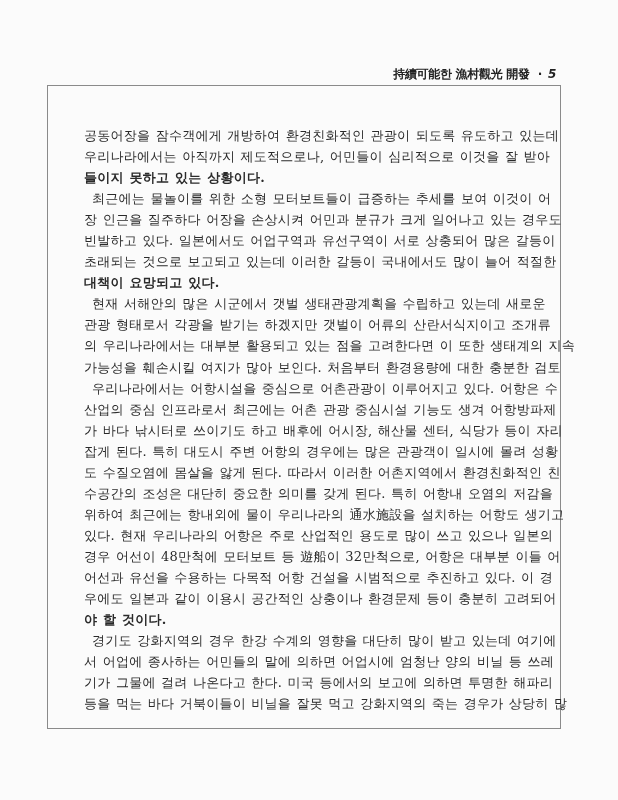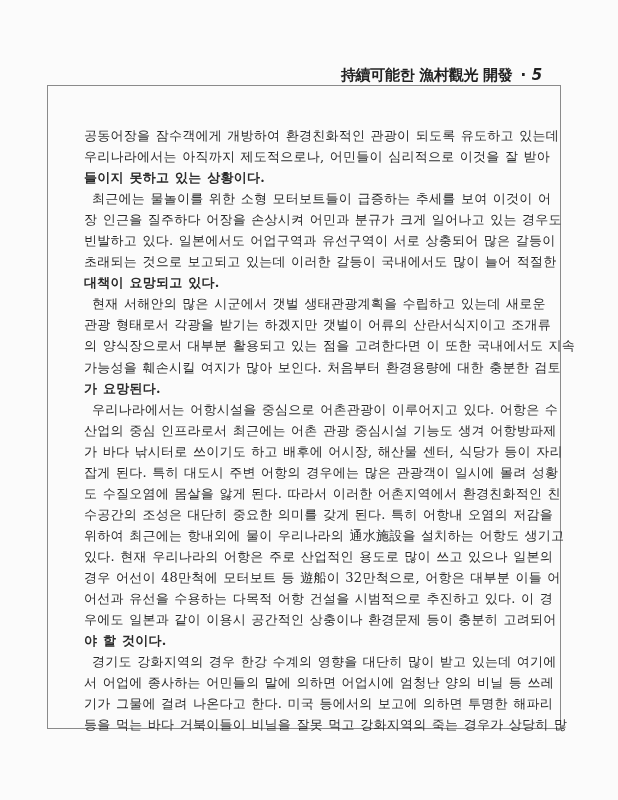--- a/index.html
+++ b/index.html
@@ -1,22 +1,22 @@
 <!DOCTYPE html>
 <html><head>
 <meta charset="utf-8">
 <style>
   html, body { margin: 0; padding: 0; }
   body {
     width: 618px; height: 800px; background: #fbfbfb; position: relative; overflow: hidden;
     font-family: "DejaVu Serif", "Liberation Serif", serif; color: #2a2a2a;
   }
   .header {
-    position: absolute; top: 66px; right: 76px;
-    font-family: "DejaVu Sans", sans-serif; font-size: 15px; font-weight: bold; color: #222;
+    position: absolute; top: 66px; right: 62px;
+    font-family: "DejaVu Sans", sans-serif; font-size: 12px; font-weight: bold; color: #222;
     letter-spacing: -0.3px; white-space: nowrap;
   }
   .header .sep { margin: 0 6px 0 8px; font-weight: bold; }
   .header .page { font-style: italic; font-weight: bold; }
   .frame {
     position: absolute; left: 47px; top: 85px; width: 514px; height: 644px;
     border: 1.5px solid #8a8a8a; box-sizing: border-box;
   }
   .body-text {
     position: absolute; left: 84px; top: 125px; width: 420px;
@@ -45,23 +45,22 @@
     <div>
       <span class="line indent">최근에는 물놀이를 위한 소형 모터보트들이 급증하는 추세를 보여 이것이 어</span>
       <span class="line">장 인근을 질주하다 어장을 손상시켜 어민과 분규가 크게 일어나고 있는 경우도</span>
       <span class="line">빈발하고 있다. 일본에서도 어업구역과 유선구역이 서로 상충되어 많은 갈등이</span>
       <span class="line">초래되는 것으로 보고되고 있는데 이러한 갈등이 국내에서도 많이 늘어 적절한</span>
       <span class="line last">대책이 요망되고 있다.</span>
     </div>
     <div>
       <span class="line indent">현재 서해안의 많은 시군에서 갯벌 생태관광계획을 수립하고 있는데 새로운</span>
       <span class="line">관광 형태로서 각광을 받기는 하겠지만 갯벌이 어류의 산란서식지이고 조개류</span>
-      <span class="line">의 양식장으로서 대부분 활용되고 있는 점을 고려한다면 이 또한 국내에서도 지속</span>
+      <span class="line">의 우리나라에서는 대부분 활용되고 있는 점을 고려한다면 이 또한 생태계의 지속</span>
       <span class="line">가능성을 훼손시킬 여지가 많아 보인다. 처음부터 환경용량에 대한 충분한 검토</span>
-      <span class="line last">가 요망된다.</span>
     </div>
     <div>
       <span class="line indent">우리나라에서는 어항시설을 중심으로 어촌관광이 이루어지고 있다. 어항은 수</span>
       <span class="line">산업의 중심 인프라로서 최근에는 어촌 관광 중심시설 기능도 생겨 어항방파제</span>
       <span class="line">가 바다 낚시터로 쓰이기도 하고 배후에 어시장, 해산물 센터, 식당가 등이 자리</span>
       <span class="line">잡게 된다. 특히 대도시 주변 어항의 경우에는 많은 관광객이 일시에 몰려 성황</span>
       <span class="line">도 수질오염에 몸살을 앓게 된다. 따라서 이러한 어촌지역에서 환경친화적인 친</span>
       <span class="line">수공간의 조성은 대단히 중요한 의미를 갖게 된다. 특히 어항내 오염의 저감을</span>
       <span class="line">위하여 최근에는 항내외에 물이 우리나라의 通水施設을 설치하는 어항도 생기고</span>
       <span class="line">있다. 현재 우리나라의 어항은 주로 산업적인 용도로 많이 쓰고 있으나 일본의</span>

